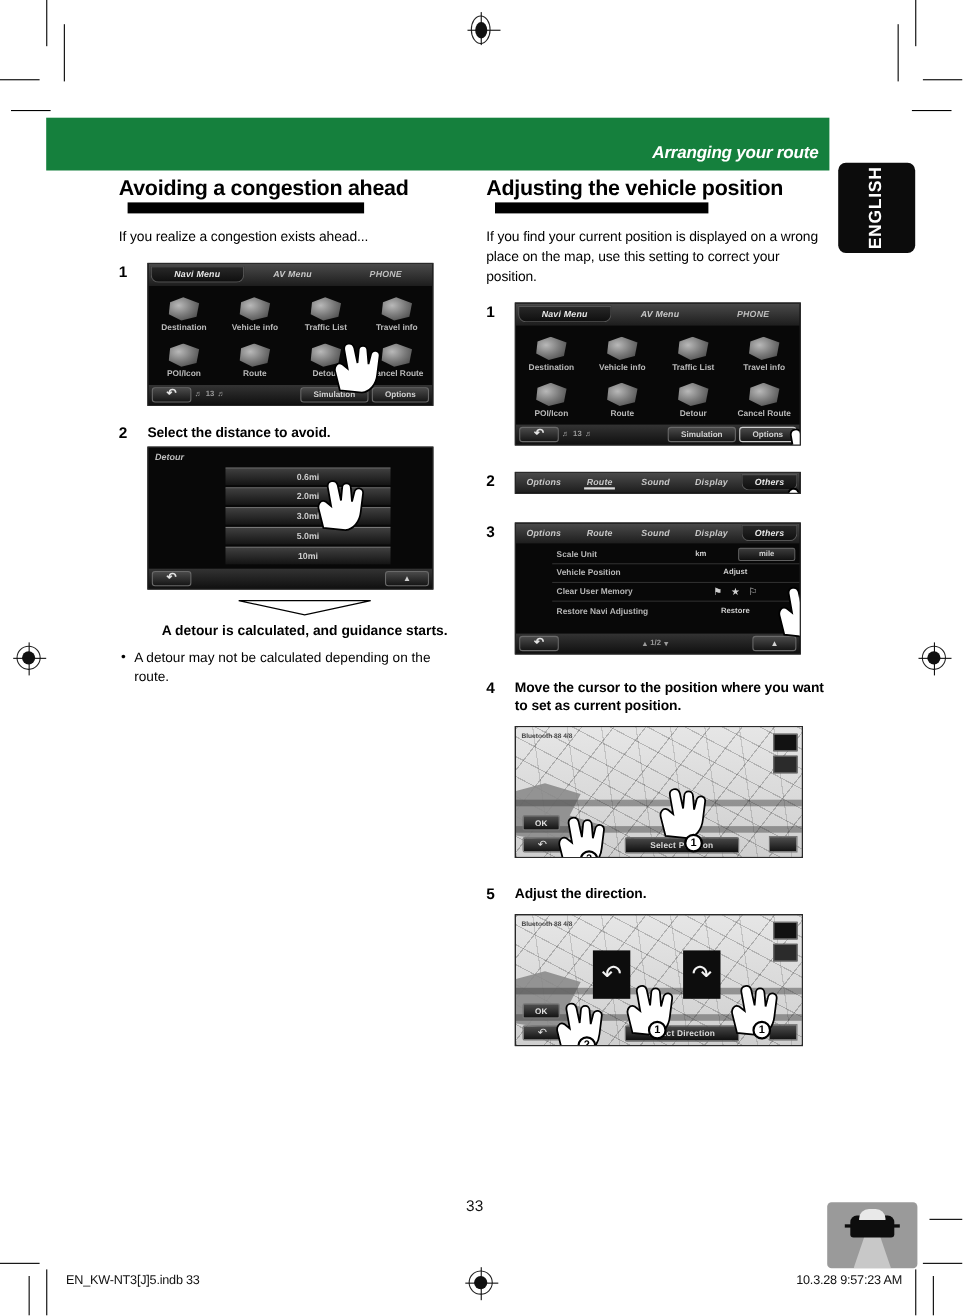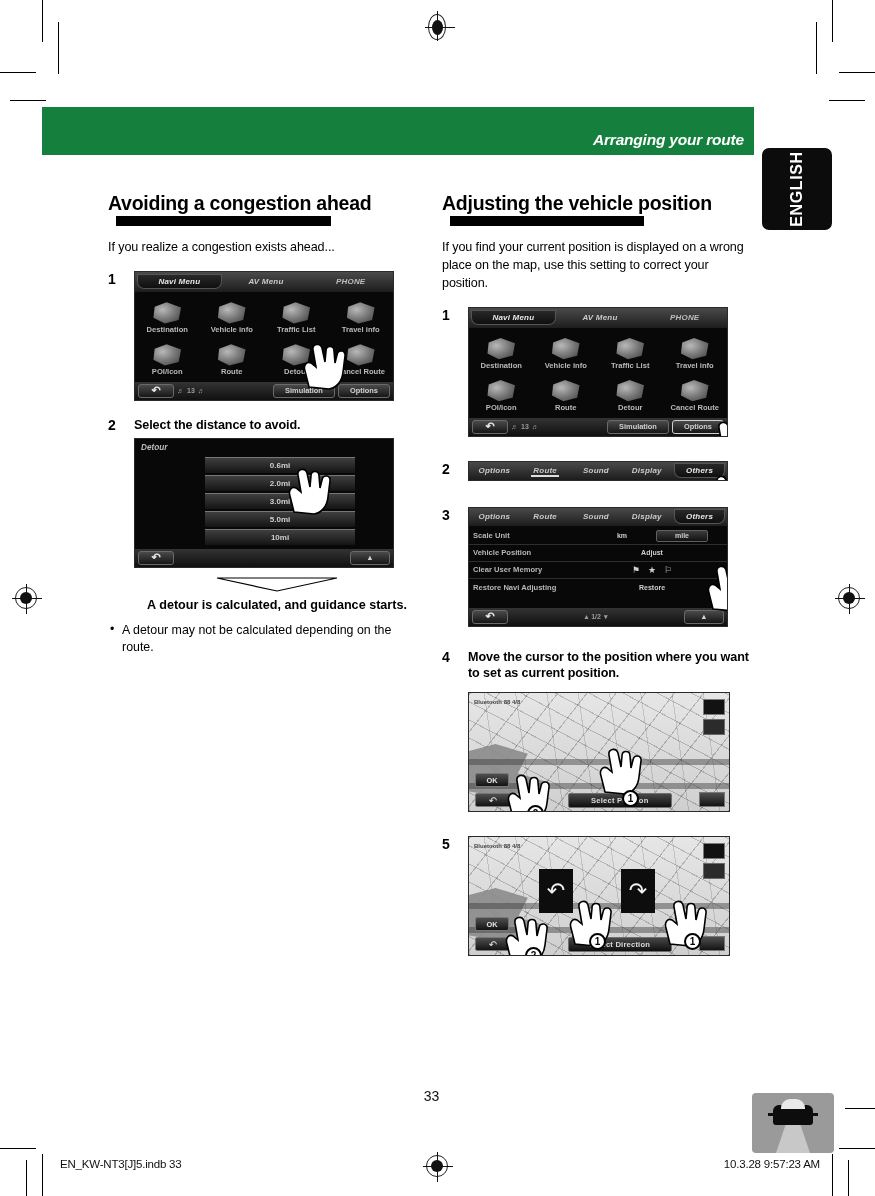--- a/index.html
+++ b/index.html
@@ -50,21 +50,21 @@
 
   
   .col { position:absolute; top:160px; width:356px; }
   .col-left  { left:108px; width:312px; }
   .col-right { left:442px; width:312px; }
 
   h2.sec {
     font-size:19.5px; font-weight:bold; color:#000;
     line-height:1.23; letter-spacing:-0.25px;
   }
-  .title-wrap { display:flex; align-items:flex-end; flex-wrap:wrap;margin-top:32px; }
+  .title-wrap { display:flex; align-items:flex-end; flex-wrap:wrap; }
   .title-rule {
     display:inline-block; height:10px; background:#000;
     margin-left:8px; margin-bottom:4px; flex:1 1 auto; min-width:40px;
   }
   p.intro {
     font-size:12.6px; line-height:1.42; color:#000; margin-top:9px;
     letter-spacing:-0.1px;
   }
 
   
@@ -160,21 +160,21 @@
   
   .shot.tabstrip { width:260px; height:20px; border:1px solid #2a2a2a; }
   .tabstrip .navtop { height:18px; }
   .navtab.ul { position:relative; }
   .navtab.ul::after {
     content:''; position:absolute; left:22%; right:22%; bottom:-2px;
     height:2px; background:#ddd;
   }
 
   
-  .optrows { position:absolute; left:0; top:20px; right:0; bottom:18px; }
+  .optrows { position:absolute; left:0; top:20px; right:0; bottom:18px;padding-left:33px; }
   .optrow {
     height:17px; display:flex; align-items:center;
     border-bottom:1px solid #2e2e2e;
     padding:0 4px;
   }
   .optlabel { color:#b6b6b6; font-size:7.6px; font-weight:bold; width:108px; }
   .optctrls { flex:1; display:flex; align-items:center; justify-content:center; gap:8px; }
   .opill {
     min-width:52px; height:12px; border-radius:2px;
     background: linear-gradient(#3b3b3b,#121212);
@@ -619,20 +619,21 @@
             <path d="M6 49 L2 33 C0 27 4 23 8 25 L13 29 L10 12 C9 6 17 4 19 10 L22 24 L23 13 C23 7 31 7 31 13 L32 25 L34 17 C35 11 43 12 42 18 L40 34 C39 44 33 50 26 51 Z" fill="#ffffff" stroke="#000000" stroke-width="1.6"></path>
           </svg>
           <div class="badge" style="left:58px; top:112px;">2</div>
         </div>
       </div>
     </div>
 
     <div class="step" style="margin-top:24px;">
       <div class="step-num">5</div>
       <div class="step-body">
+        <div class="step-text">Adjust the direction.</div>
         <div class="shot w262" style="margin-top:6px;">
           <div class="map">
             <div class="river"></div>
             <div class="band" style="top:56%;"></div>
             <div class="band" style="top:76%;"></div>
             <div class="label-tl">Bluetooth 88 4/8</div>
             <div class="corner-tr"></div>
             <div class="corner-tr2"></div>
             <div class="corner-br"></div>
             <div class="rotbtn" style="left:70px; top:32px;">

